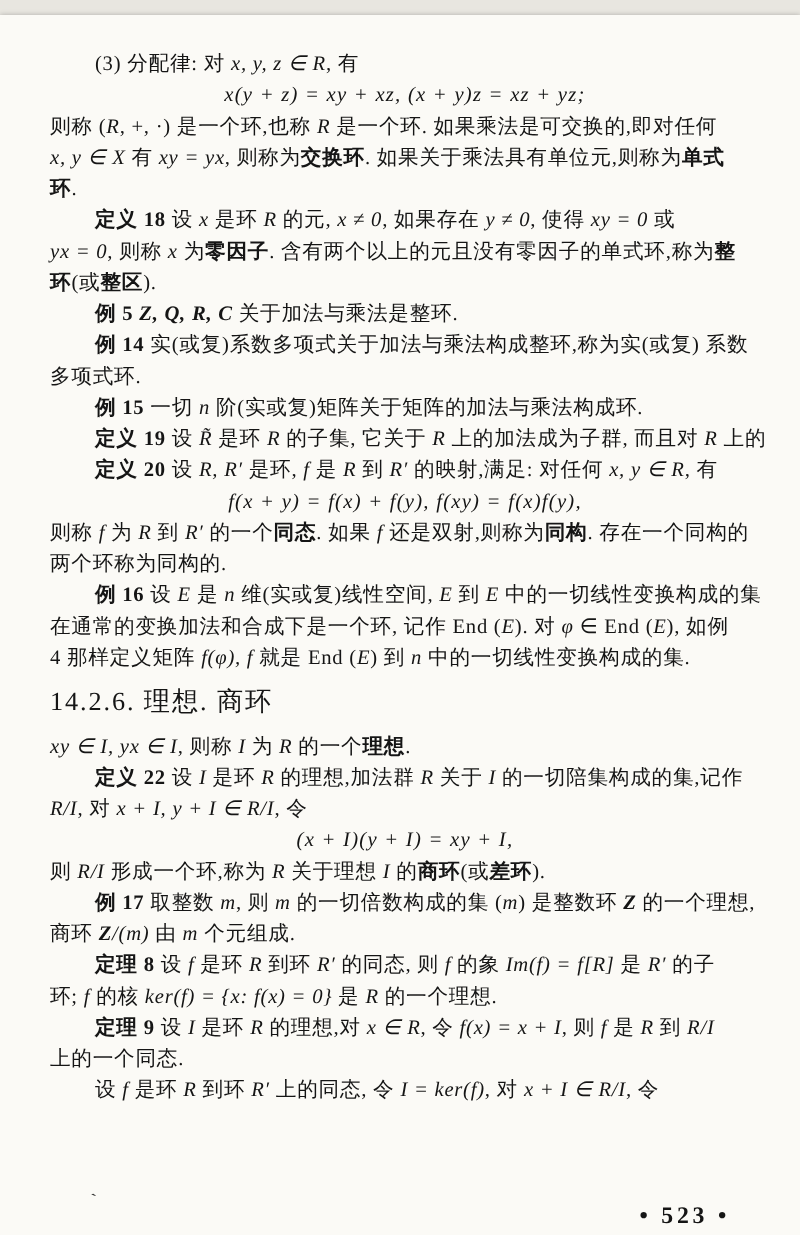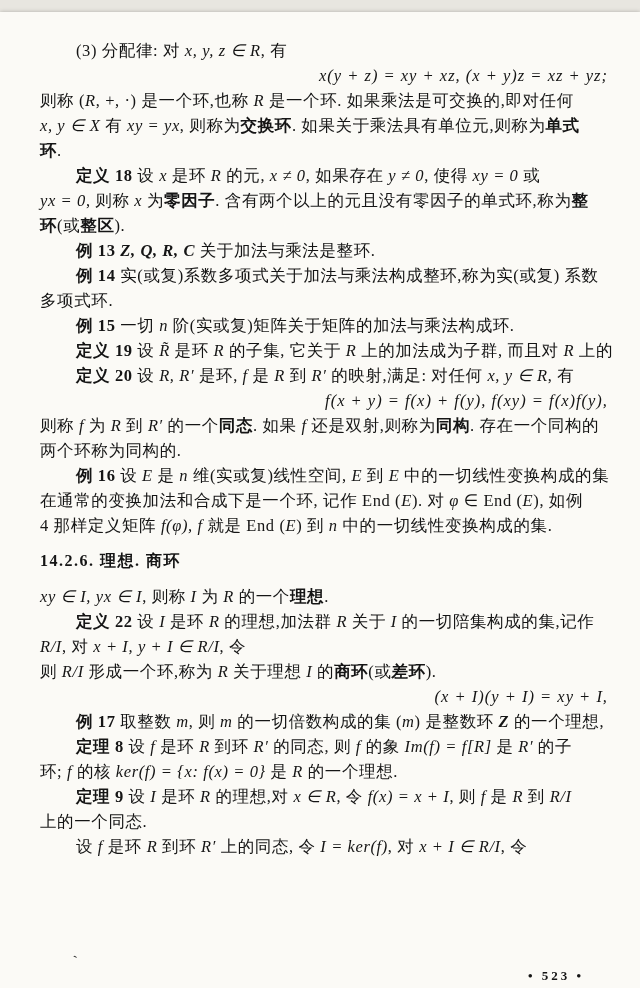--- a/index.html
+++ b/index.html
@@ -19,38 +19,38 @@
   }
   .line{
     font-size:16.5px;
     line-height:25px;
     height:25px;
     letter-spacing:0.6px;
     white-space:nowrap;
   }
   .line.indent{text-indent:36px;}
   .line.formula{
-    text-align:right;
+    text-align:center;
     font-style:italic;
     letter-spacing:1px;
   }
   .line.heading{
-    font-size:16px;
-    font-weight:bold;
+    font-size:21px;
+    font-weight:normal;
     height:auto;
     line-height:30px;
     margin:8px 0 8px;
     letter-spacing:1.5px;
   }
   .seg-b{font-weight:bold;}
   .seg-i{font-style:italic;font-family:"Liberation Serif", serif;}
   .footer{
     position:absolute;
     right:56px;bottom:16px;
-    font-size:13px;
+    font-size:19px;
     font-weight:bold;
     letter-spacing:3px;
   }
   .artifact{
     position:absolute;
     left:74px;bottom:30px;
     font-size:15px;
     color:#333;
     transform:rotate(-15deg);
   }
@@ -61,39 +61,40 @@
 <div class="page">
   <div class="content" id="content">
       <div class="line para indent"><span>(3) 分配律: 对 </span><span class="seg-i">x, y, z ∈ R</span><span>, 有</span></div>
       <div class="line formula"><span class="seg-i">x(y + z) = xy + xz,  (x + y)z = xz + yz;</span></div>
       <div class="line para"><span>则称 (</span><span class="seg-i">R</span><span>, +, ·) 是一个环,也称 </span><span class="seg-i">R</span><span> 是一个环. 如果乘法是可交换的,即对任何</span></div>
       <div class="line para"><span class="seg-i">x, y ∈ X</span><span> 有 </span><span class="seg-i">xy = yx</span><span>, 则称为</span><span class="seg-b">交换环</span><span>. 如果关于乘法具有单位元,则称为</span><span class="seg-b">单式</span></div>
       <div class="line para"><span class="seg-b">环</span><span>.</span></div>
       <div class="line para indent"><span class="seg-b">定义 18</span><span>  设 </span><span class="seg-i">x</span><span> 是环 </span><span class="seg-i">R</span><span> 的元, </span><span class="seg-i">x ≠ 0</span><span>, 如果存在 </span><span class="seg-i">y ≠ 0</span><span>, 使得 </span><span class="seg-i">xy = 0</span><span> 或</span></div>
       <div class="line para"><span class="seg-i">yx = 0</span><span>, 则称 </span><span class="seg-i">x</span><span> 为</span><span class="seg-b">零因子</span><span>. 含有两个以上的元且没有零因子的单式环,称为</span><span class="seg-b">整</span></div>
       <div class="line para"><span class="seg-b">环</span><span>(或</span><span class="seg-b">整区</span><span>).</span></div>
-      <div class="line para indent"><span class="seg-b">例 13</span><span>  </span><span class="seg-b seg-i">Z, Q, R, C</span><span> 关于加法与乘法是整环.</span></div>
+      <div class="line para indent"><span class="seg-b">例 5</span><span>  </span><span class="seg-b seg-i">Z, Q, R, C</span><span> 关于加法与乘法是整环.</span></div>
       <div class="line para indent"><span class="seg-b">例 14</span><span>  实(或复)系数多项式关于加法与乘法构成整环,称为实(或复) 系数</span></div>
       <div class="line para"><span>多项式环.</span></div>
       <div class="line para indent"><span class="seg-b">例 15</span><span>  一切 </span><span class="seg-i">n</span><span> 阶(实或复)矩阵关于矩阵的加法与乘法构成环.</span></div>
       <div class="line para indent"><span class="seg-b">定义 19</span><span>  设 </span><span class="seg-i">R̃</span><span> 是环 </span><span class="seg-i">R</span><span> 的子集, 它关于 </span><span class="seg-i">R</span><span> 上的加法成为子群, 而且对 </span><span class="seg-i">R</span><span> 上的</span></div>
       <div class="line para indent"><span class="seg-b">定义 20</span><span>  设 </span><span class="seg-i">R, R′</span><span> 是环, </span><span class="seg-i">f</span><span> 是 </span><span class="seg-i">R</span><span> 到 </span><span class="seg-i">R′</span><span> 的映射,满足: 对任何 </span><span class="seg-i">x, y ∈ R</span><span>, 有</span></div>
       <div class="line formula"><span class="seg-i">f(x + y) = f(x) + f(y),  f(xy) = f(x)f(y),</span></div>
       <div class="line para"><span>则称 </span><span class="seg-i">f</span><span> 为 </span><span class="seg-i">R</span><span> 到 </span><span class="seg-i">R′</span><span> 的一个</span><span class="seg-b">同态</span><span>. 如果 </span><span class="seg-i">f</span><span> 还是双射,则称为</span><span class="seg-b">同构</span><span>. 存在一个同构的</span></div>
       <div class="line para"><span>两个环称为同构的.</span></div>
       <div class="line para indent"><span class="seg-b">例 16</span><span>  设 </span><span class="seg-i">E</span><span> 是 </span><span class="seg-i">n</span><span> 维(实或复)线性空间, </span><span class="seg-i">E</span><span> 到 </span><span class="seg-i">E</span><span> 中的一切线性变换构成的集</span></div>
       <div class="line para"><span>在通常的变换加法和合成下是一个环, 记作 End (</span><span class="seg-i">E</span><span>). 对 </span><span class="seg-i">φ</span><span> ∈ End (</span><span class="seg-i">E</span><span>), 如例</span></div>
       <div class="line para"><span>4 那样定义矩阵 </span><span class="seg-i">f(φ), f</span><span> 就是 End (</span><span class="seg-i">E</span><span>) 到 </span><span class="seg-i">n</span><span> 中的一切线性变换构成的集.</span></div>
       <div class="line heading"><span>14.2.6. 理想. 商环</span></div>
       <div class="line para"><span class="seg-i">xy ∈ I, yx ∈ I</span><span>, 则称 </span><span class="seg-i">I</span><span> 为 </span><span class="seg-i">R</span><span> 的一个</span><span class="seg-b">理想</span><span>.</span></div>
       <div class="line para indent"><span class="seg-b">定义 22</span><span>  设 </span><span class="seg-i">I</span><span> 是环 </span><span class="seg-i">R</span><span> 的理想,加法群 </span><span class="seg-i">R</span><span> 关于 </span><span class="seg-i">I</span><span> 的一切陪集构成的集,记作</span></div>
       <div class="line para"><span class="seg-i">R/I</span><span>, 对 </span><span class="seg-i">x + I, y + I ∈ R/I</span><span>, 令</span></div>
+      <div class="line formula"><span class="seg-i">(x + I)(y + I) = xy + I,</span></div>
       <div class="line para"><span>则 </span><span class="seg-i">R/I</span><span> 形成一个环,称为 </span><span class="seg-i">R</span><span> 关于理想 </span><span class="seg-i">I</span><span> 的</span><span class="seg-b">商环</span><span>(或</span><span class="seg-b">差环</span><span>).</span></div>
-      <div class="line formula"><span class="seg-i">(x + I)(y + I) = xy + I,</span></div>
       <div class="line para indent"><span class="seg-b">例 17</span><span>  取整数 </span><span class="seg-i">m</span><span>, 则 </span><span class="seg-i">m</span><span> 的一切倍数构成的集 (</span><span class="seg-i">m</span><span>) 是整数环 </span><span class="seg-b seg-i">Z</span><span> 的一个理想,</span></div>
+      <div class="line para"><span>商环 </span><span class="seg-b seg-i">Z</span><span class="seg-i">/(m)</span><span> 由 </span><span class="seg-i">m</span><span> 个元组成.</span></div>
       <div class="line para indent"><span class="seg-b">定理 8</span><span>  设 </span><span class="seg-i">f</span><span> 是环 </span><span class="seg-i">R</span><span> 到环 </span><span class="seg-i">R′</span><span> 的同态, 则 </span><span class="seg-i">f</span><span> 的象 </span><span class="seg-i">Im(f) = f[R]</span><span> 是 </span><span class="seg-i">R′</span><span> 的子</span></div>
       <div class="line para"><span>环; </span><span class="seg-i">f</span><span> 的核 </span><span class="seg-i">ker(f) = {x: f(x) = 0}</span><span> 是 </span><span class="seg-i">R</span><span> 的一个理想.</span></div>
       <div class="line para indent"><span class="seg-b">定理 9</span><span>  设 </span><span class="seg-i">I</span><span> 是环 </span><span class="seg-i">R</span><span> 的理想,对 </span><span class="seg-i">x ∈ R</span><span>, 令 </span><span class="seg-i">f(x) = x + I</span><span>, 则 </span><span class="seg-i">f</span><span> 是 </span><span class="seg-i">R</span><span> 到 </span><span class="seg-i">R/I</span></div>
       <div class="line para"><span>上的一个同态.</span></div>
       <div class="line para indent"><span>设 </span><span class="seg-i">f</span><span> 是环 </span><span class="seg-i">R</span><span> 到环 </span><span class="seg-i">R′</span><span> 上的同态, 令 </span><span class="seg-i">I = ker(f)</span><span>, 对 </span><span class="seg-i">x + I ∈ R/I</span><span>, 令</span></div>
     </div>
   <div class="footer">• 523 •</div>
   <div class="artifact">`</div>
 </div>
 

